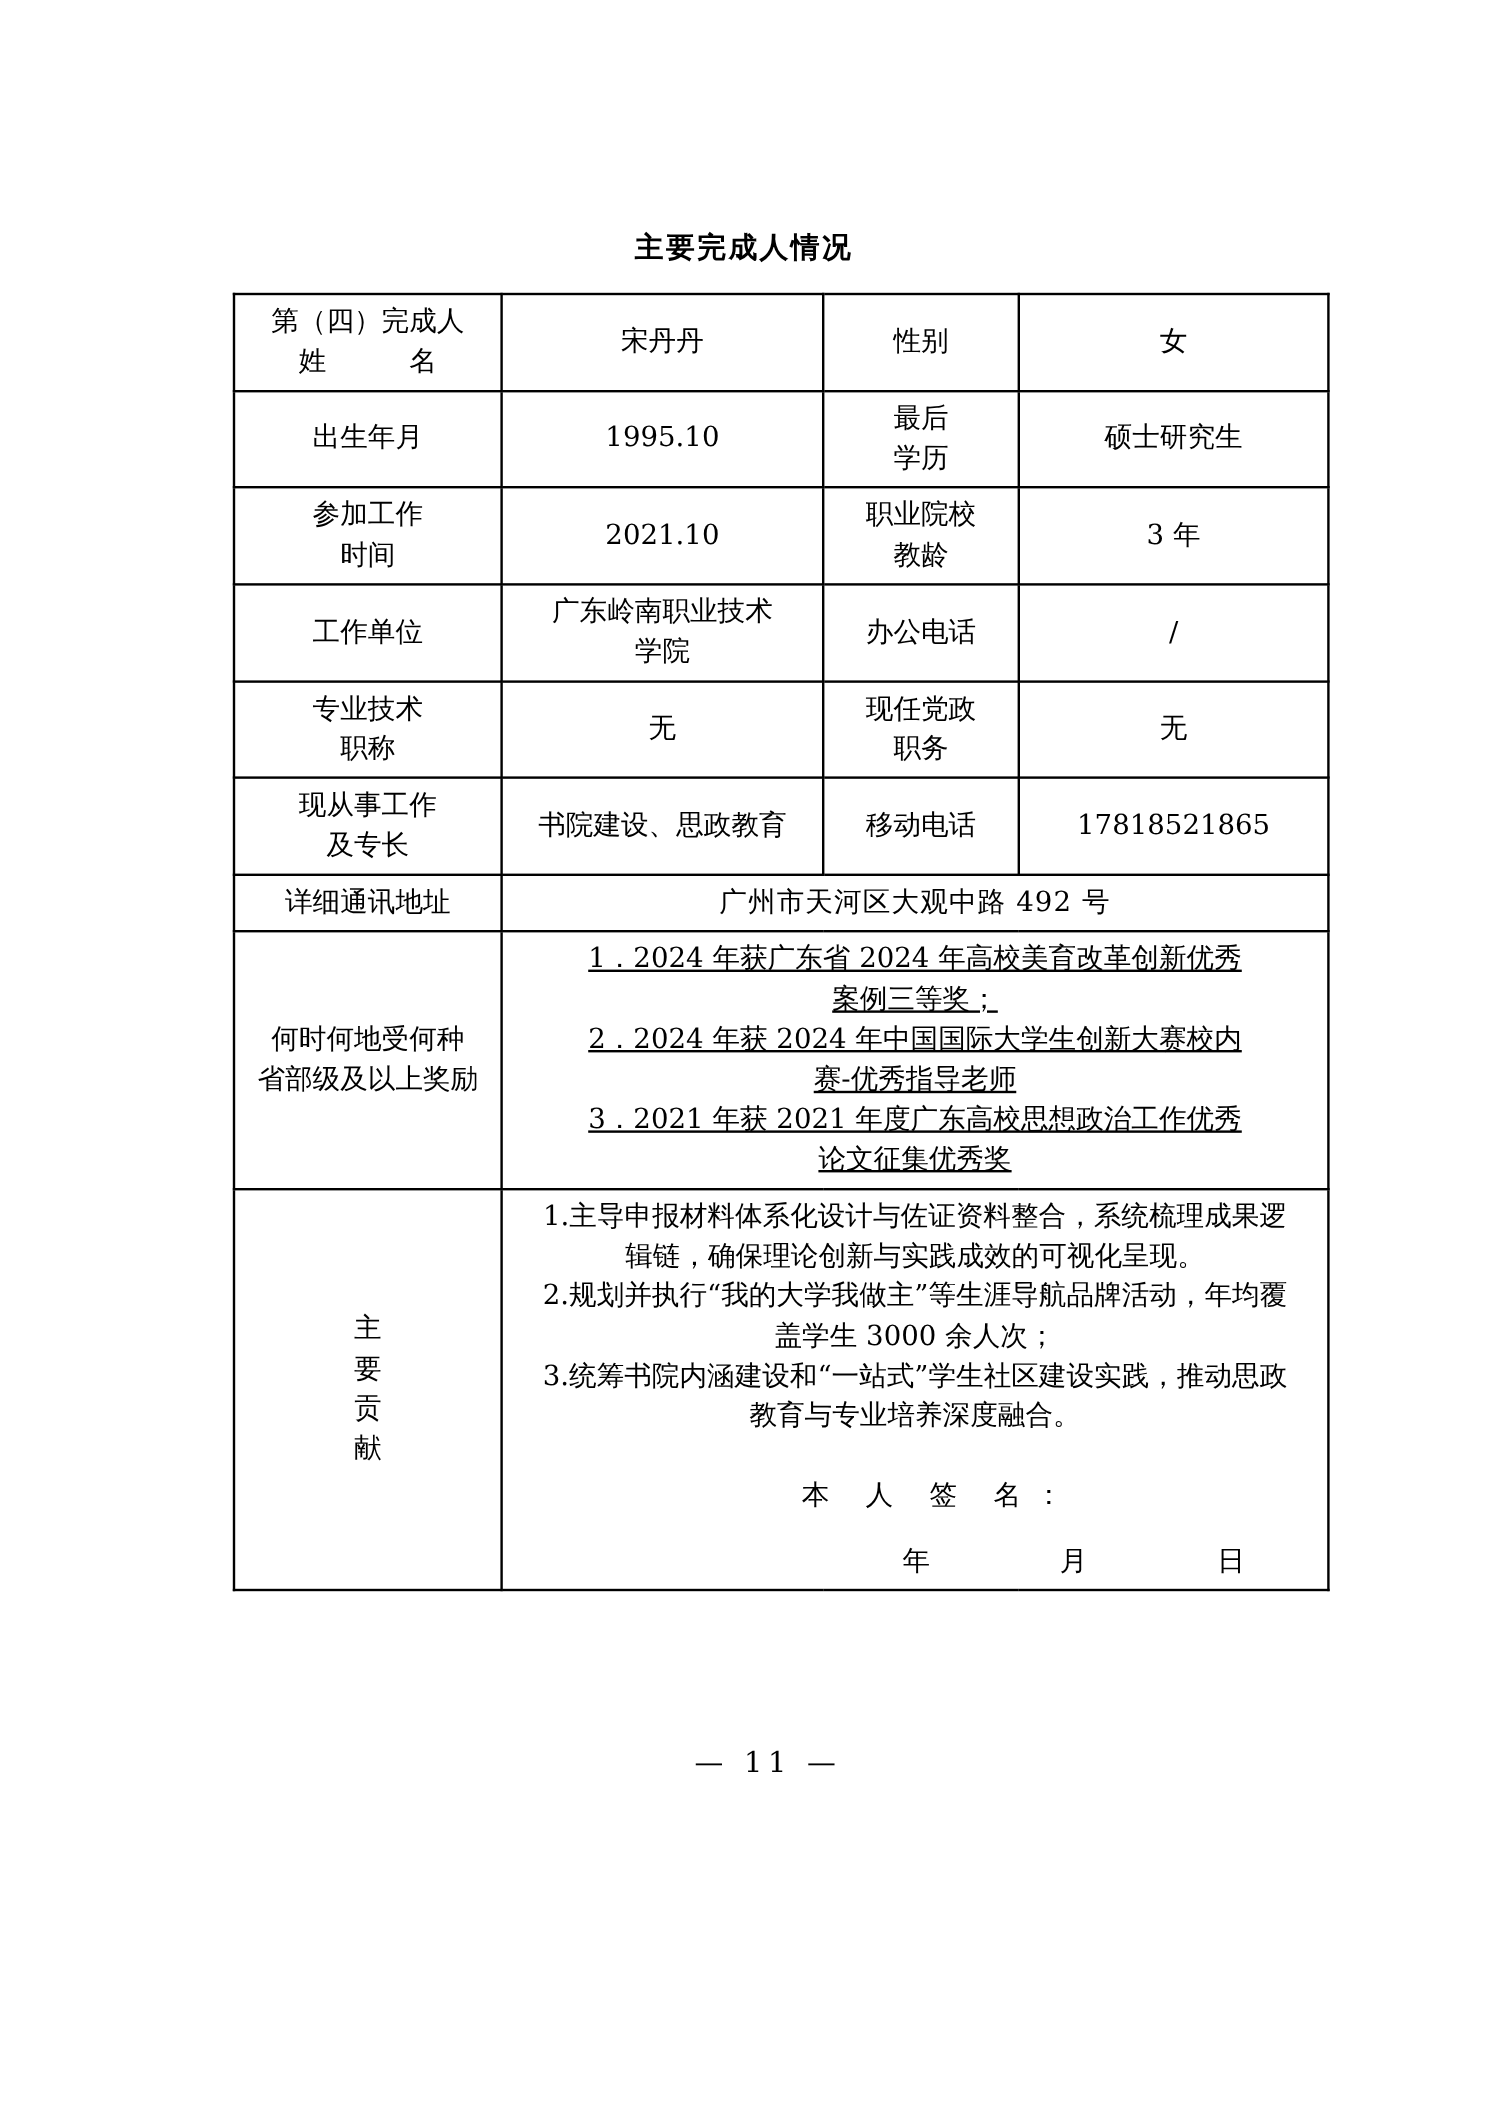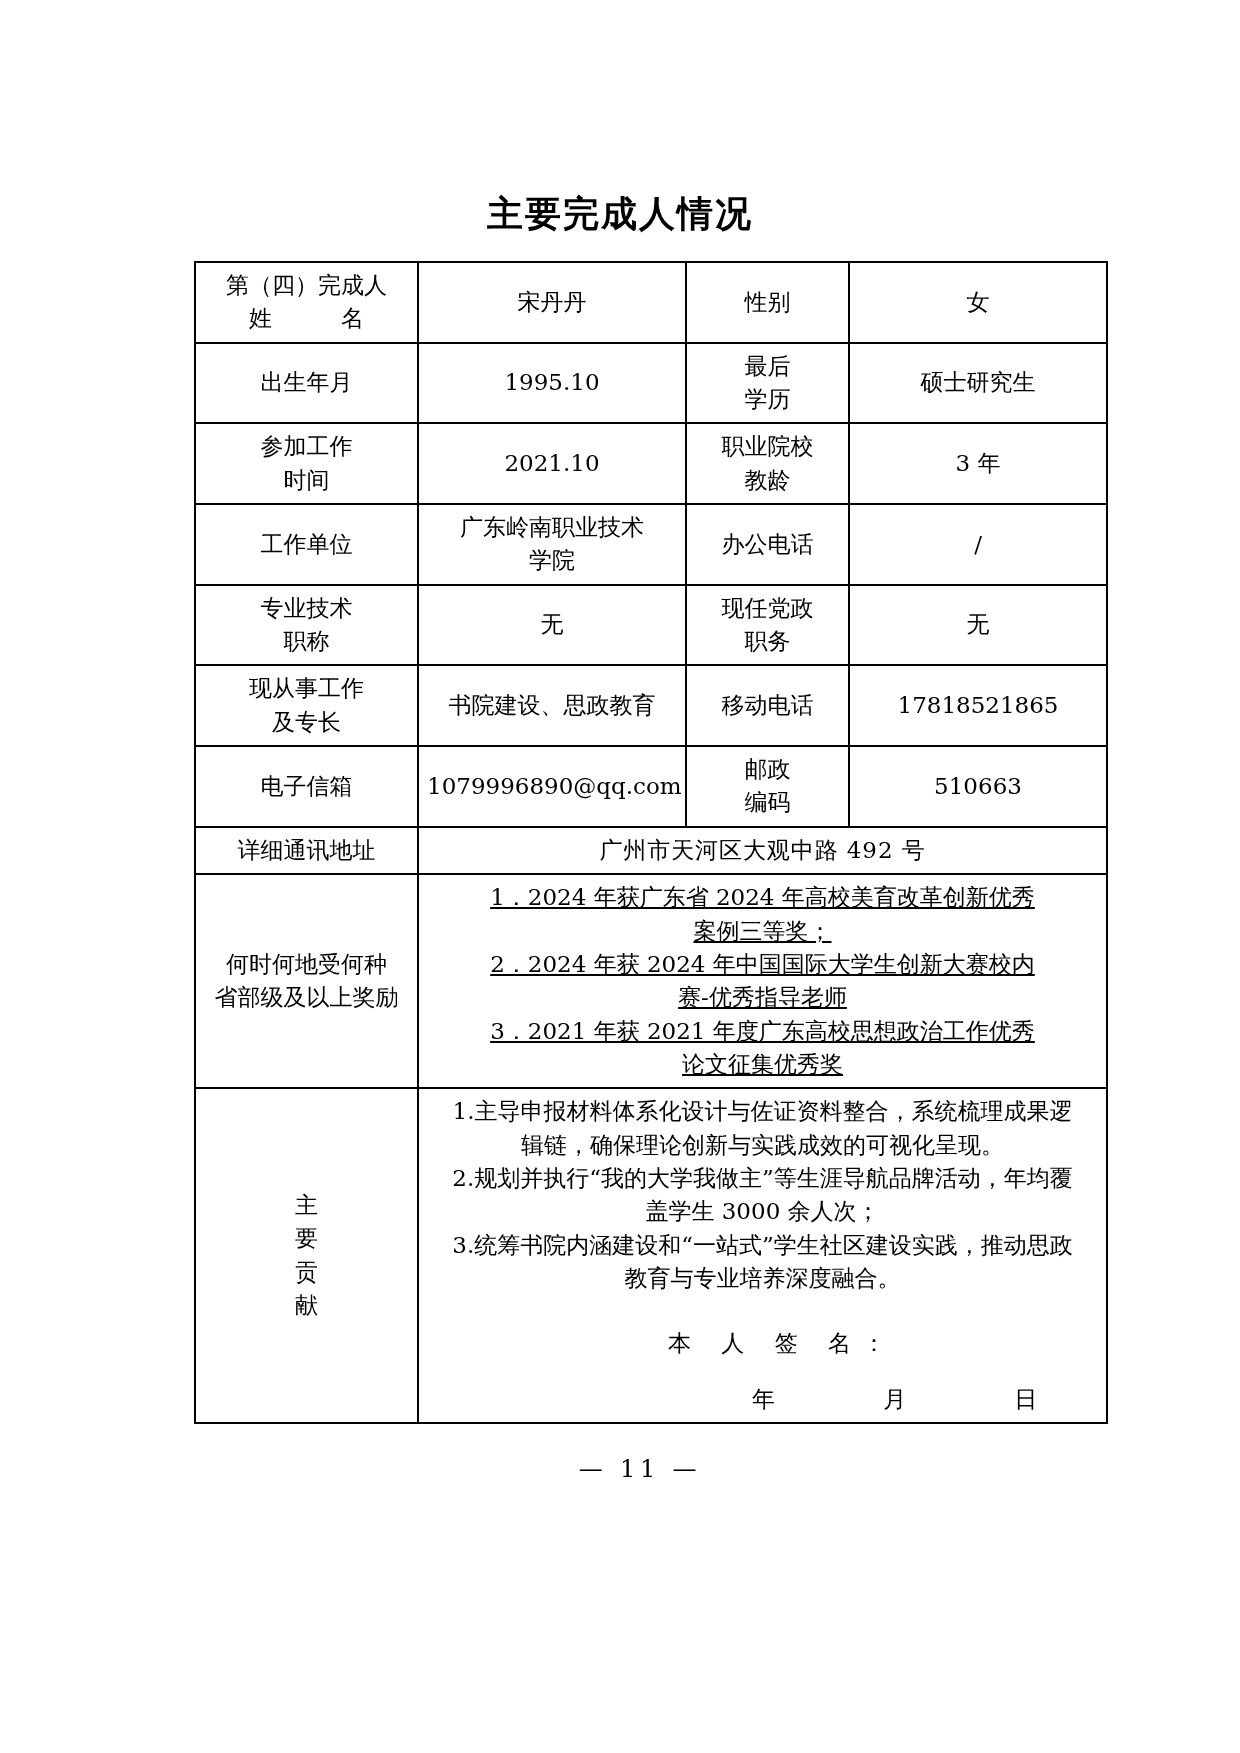--- a/index.html
+++ b/index.html
@@ -16,21 +16,21 @@
   }
   .page {
     width: 1240px;
     height: 1753px;
     position: relative;
     box-sizing: border-box;
     padding: 0;
   }
   .doc-title {
     text-align: center;
-    font-size: 36px;
+    font-size: 24px;
     font-weight: bold;
     letter-spacing: 2px;
     margin: 0;
     padding-top: 190px;
     font-family: "DejaVu Sans", "Liberation Sans", sans-serif;
   }
   .table-wrap {
     margin: 22px auto 0 auto;
     width: 852px;
   }
@@ -188,29 +188,20 @@
       <tr>
         <td class="lbl two-line">
           <div>现从事工作</div>
           <div>及专长</div>
         </td>
         <td class="nowrap">书院建设、思政教育</td>
         <td>移动电话</td>
         <td>17818521865</td>
       </tr>
 
-      <tr>
-        <td class="lbl">电子信箱</td>
-        <td>1079996890@qq.com</td>
-        <td class="two-line">
-          <div>邮政</div>
-          <div>编码</div>
-        </td>
-        <td>510663</td>
-      </tr>
 
       <tr>
         <td class="lbl">详细通讯地址</td>
         <td colspan="3" class="addr-val">广州市天河区大观中路 492 号</td>
       </tr>
 
       <tr>
         <td class="lbl two-line">
           <div>何时何地受何种</div>
           <div>省部级及以上奖励</div>

